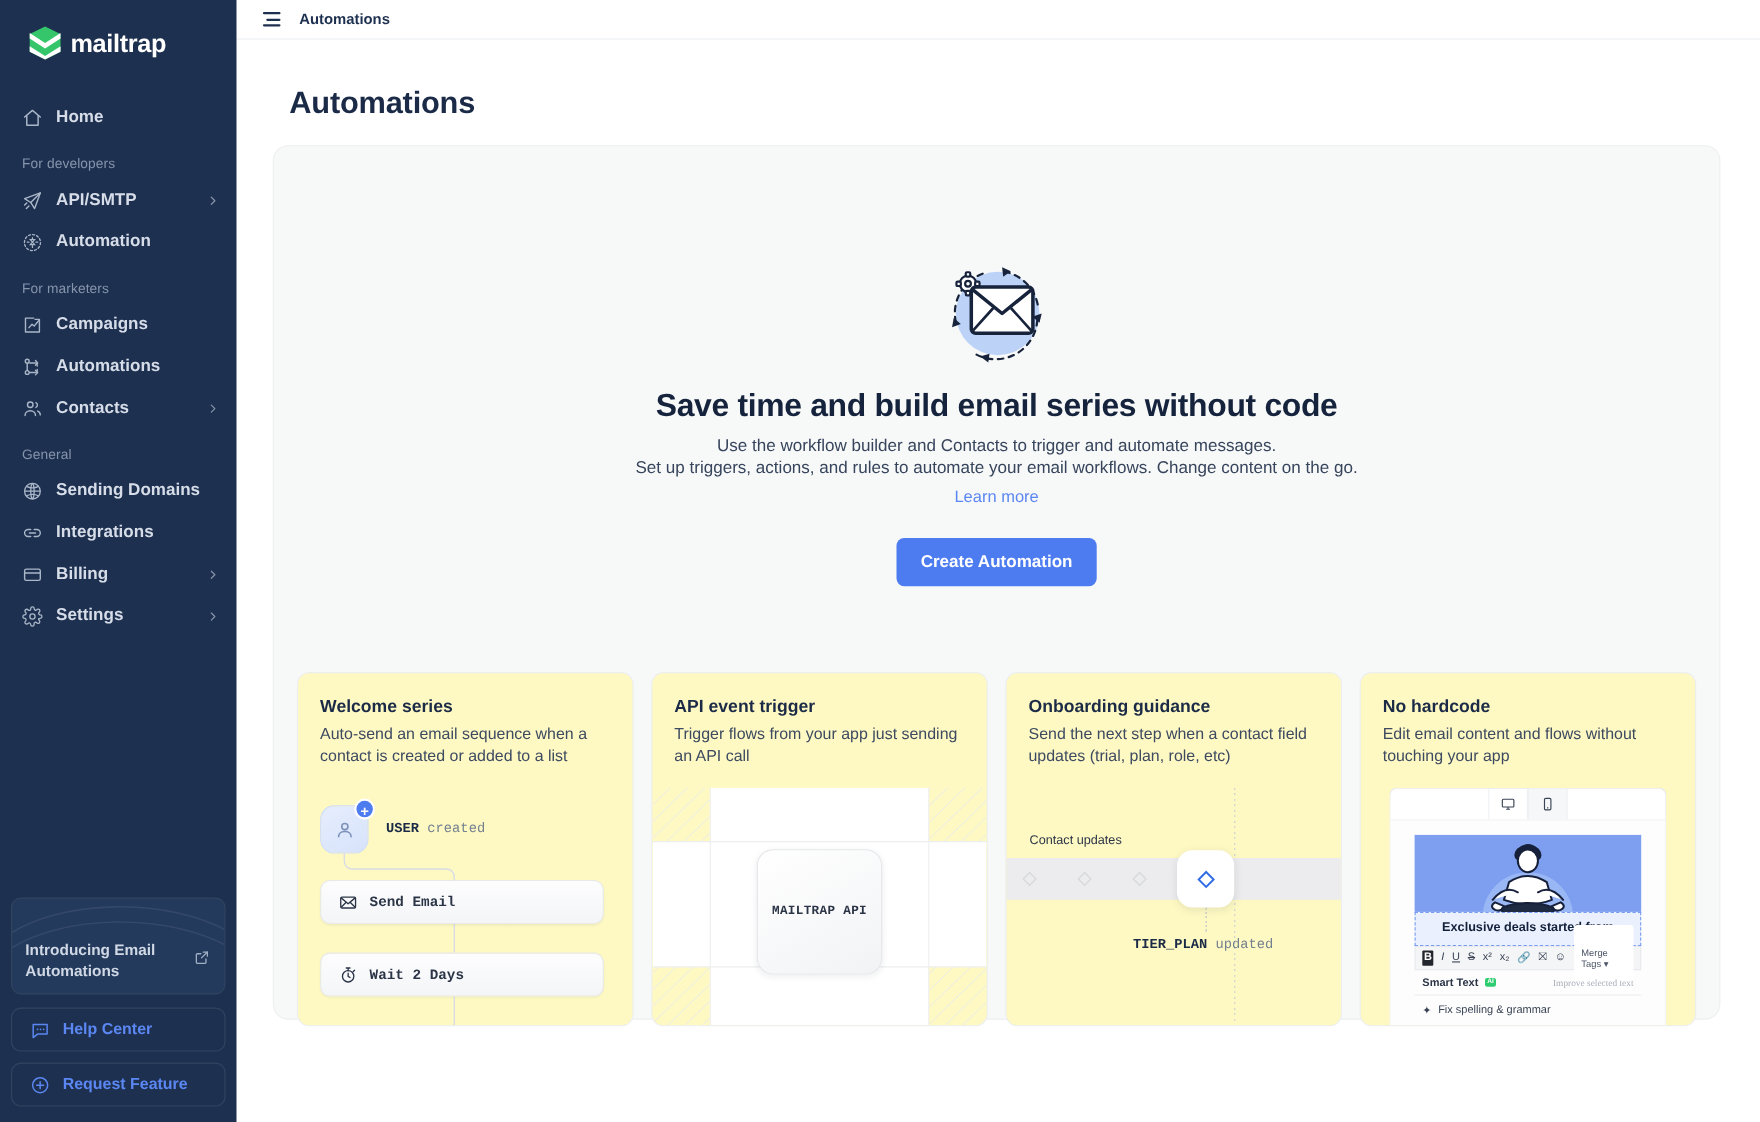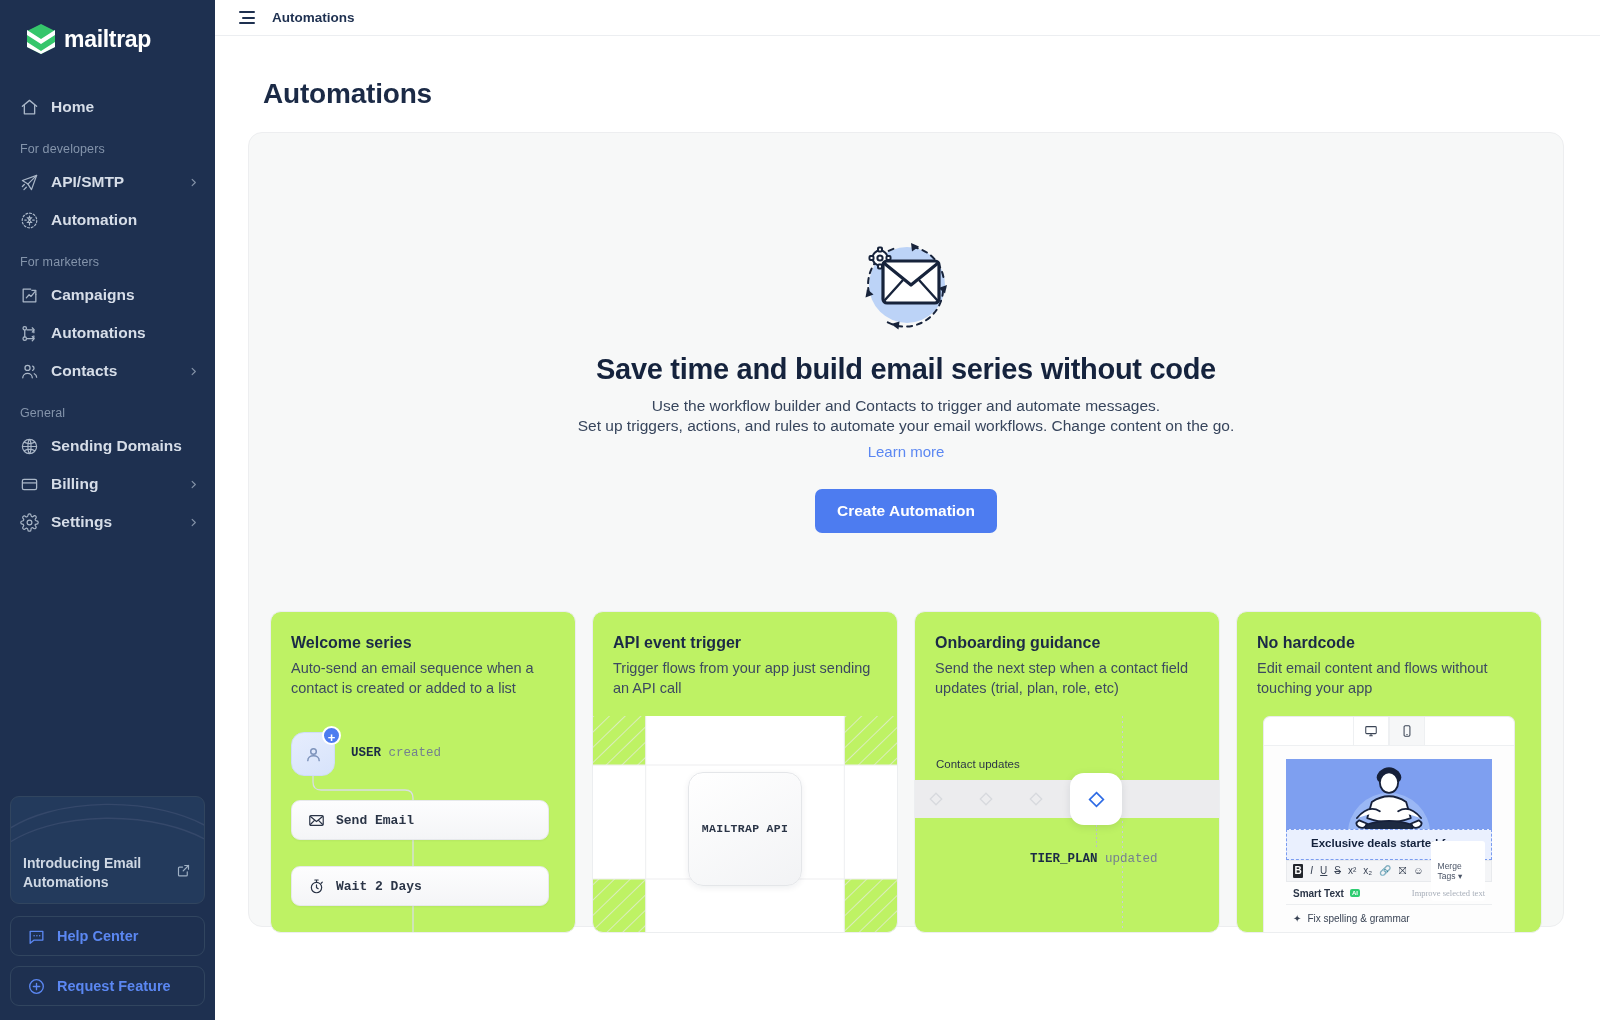--- a/index.html
+++ b/index.html
@@ -40,21 +40,21 @@
   .nav-ico svg { display: block; width: 19px; height: 19px; }
   .nav-label { flex: 1 1 auto; white-space: nowrap; }
   .chev { width: 11px; height: 11px; opacity: .85; color:#97a5b8; }
   .chev svg { display:block; width: 11px; height: 11px;}
 
   .side-bottom { padding: 0 10px 14px 10px; }
   .promo {
     position: relative; overflow: hidden;
     border: 1px solid #31455f; border-radius: 9px;
     background: #233a5c;
-    height: 108px; margin-bottom: 12px;
+    height: 88px; margin-bottom: 12px;
     display: flex; align-items: flex-end;
     padding: 0 12px 11px 12px;
   }
   .promo-arcs { position: absolute; inset: 0; pointer-events: none; }
   .promo-title {
     color: #cfd8e4; font-size: 14px; font-weight: 700; line-height: 1.35;
     width: 135px; position: relative; z-index: 2;
   }
   .promo-ext { position: absolute; right: 13px; bottom: 25px; color: #9fb0c4; width:15px; height:15px; z-index:2;}
   .promo-ext svg { display:block; width:15px; height:15px; }
@@ -106,21 +106,21 @@
     margin: 28px auto 0 auto; display:block;
     background:#4d7cf0; color:#fff;
     border:none; border-radius:7px;
     font-family: inherit; font-size:15.5px; font-weight:700;
     padding: 13px 22px; cursor:pointer;
   }
 
   
   .cards { display:flex; gap: 16px; margin-top: 78px; padding: 0 1px; }
   .card {
-    flex: 1 1 0; background:#bef264;
+    flex: 1 1 0; background:#fef9c3;
     border: 1px solid #eceef0; border-radius: 11px;
     height: 322px; overflow: hidden; position: relative;
   }
   .card-h { font-size:16px; font-weight:700; color:#1b2a46; padding: 22px 20px 0 20px; }
   .card-p { font-size:14.5px; color:#3d4a60; line-height:1.38; padding: 6px 22px 0 20px; }
   .card-art { position:absolute; left:0; right:0; bottom:0; top:104px; }
 
   
   .flow { position:absolute; inset:0; }
   .flow-trig {
@@ -320,20 +320,30 @@
           <svg viewBox="0 0 24 24" fill="none" stroke="currentColor" stroke-width="1.5">
               <circle cx="12" cy="12" r="9"></circle>
               <path d="M3 12h18M12 3c2.6 2.6 2.6 15.4 0 18M12 3c-2.6 2.6-2.6 15.4 0 18"></path>
               <path d="M5 6.5c4 2 10 2 14 0M5 17.5c4-2 10-2 14 0"></path>
             </svg>
         </span>
         <span class="nav-label">Sending Domains</span>
       </div>
 
 
+      <div class="nav-item">
+        <span class="nav-ico">
+          <svg viewBox="0 0 24 24" fill="none" stroke="currentColor" stroke-width="1.6" stroke-linecap="round" stroke-linejoin="round">
+              <path d="M10 8H7a4 4 0 000 8h3"></path>
+              <path d="M14 8h3a4 4 0 010 8h-3"></path>
+              <path d="M8.5 12h7"></path>
+            </svg>
+        </span>
+        <span class="nav-label">Integrations</span>
+      </div>
 
       <div class="nav-item">
         <span class="nav-ico">
           <svg viewBox="0 0 24 24" fill="none" stroke="currentColor" stroke-width="1.6" stroke-linejoin="round">
               <rect x="3" y="5.5" width="18" height="13" rx="2"></rect>
               <path d="M3 10h18"></path>
             </svg>
         </span>
         <span class="nav-label">Billing</span>
         <span class="chev">

